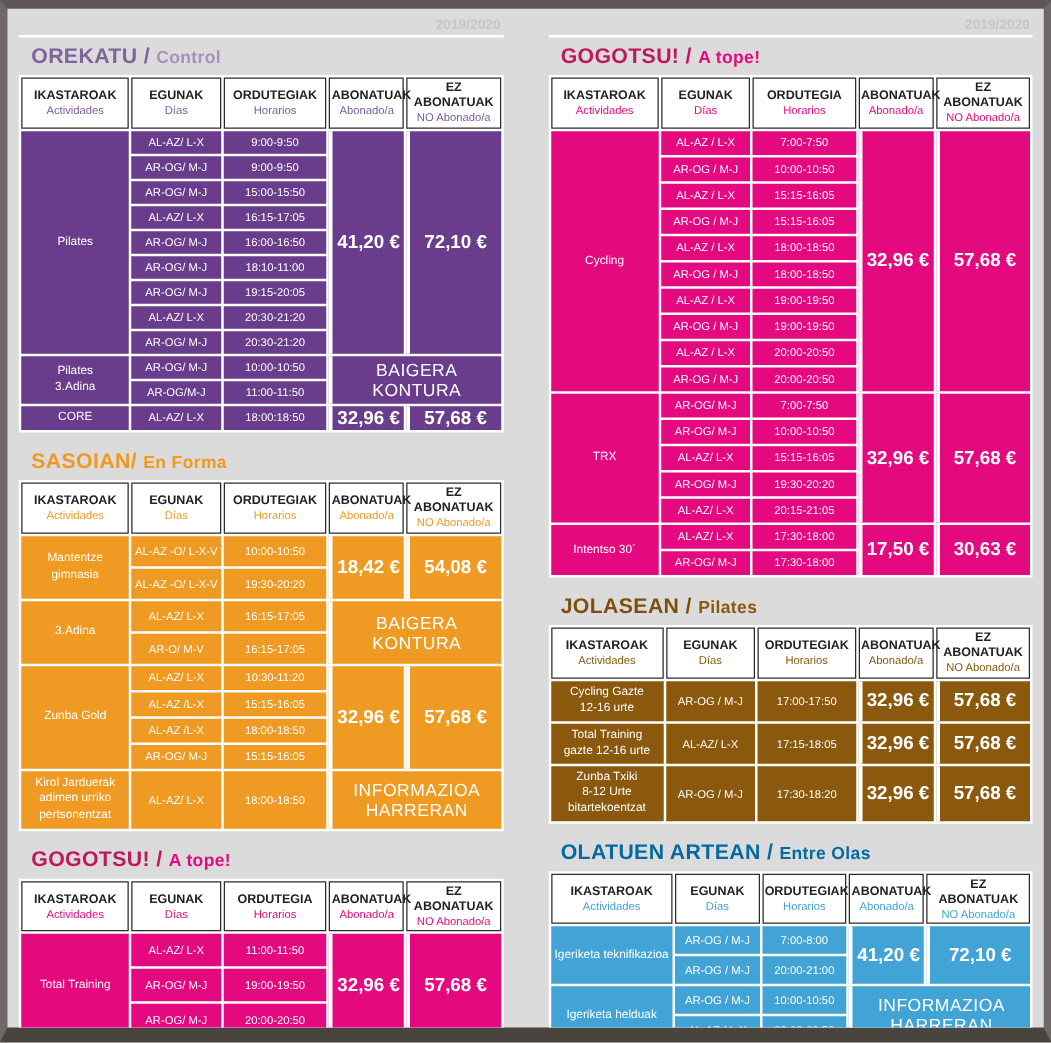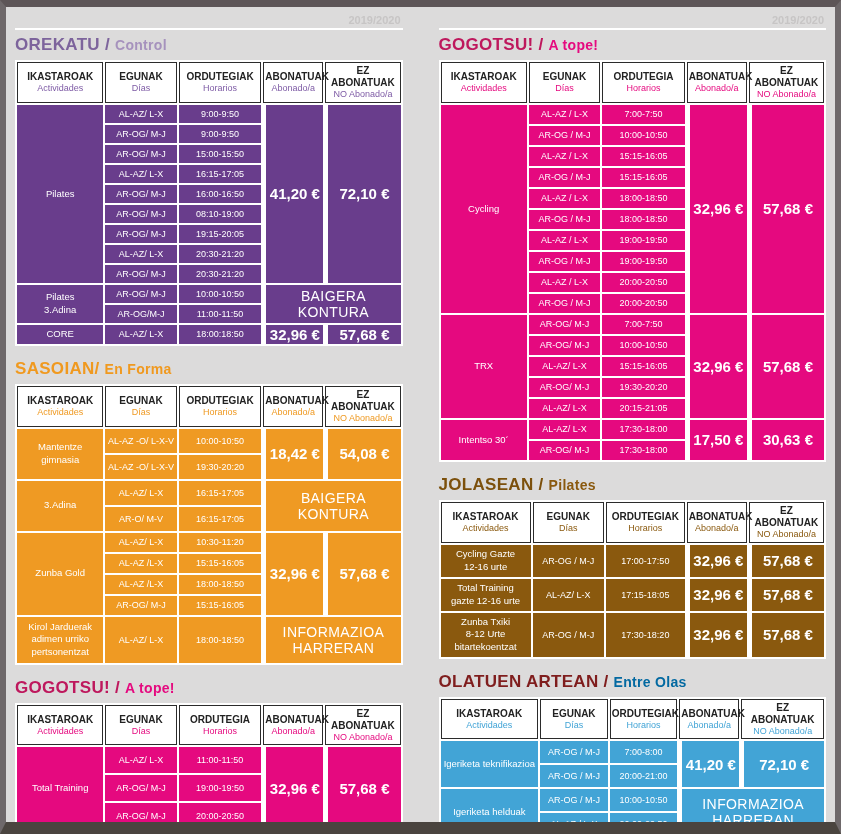--- a/index.html
+++ b/index.html
@@ -9,28 +9,28 @@
     border-left:6px solid #6e686a;border-right:6px solid #6e686a;
     border-top:7px solid #5d5557;border-bottom:12px solid #4a443f;
     font-family:"Liberation Sans","DejaVu Sans",sans-serif;
   }
   .cols{display:flex;gap:36px;padding:4px 9px 0 9px;}
   .col{flex:1;min-width:0;}
   .year-row{
     text-align:right;color:#c7c5c5;font-size:11px;font-weight:bold;
     padding:1px 2px 2px;border-bottom:2px solid #ffffff;margin-top:2px;
   }
-  .sec-title{font-weight:bold;font-size:17px;margin:13px 0 5px 0;letter-spacing:.3px;}
+  .sec-title{font-weight:bold;font-size:17px;margin:13px 0 5px 10px;letter-spacing:.3px;}
   .sec-title .sub{font-size:14px;}
   .first{margin-top:5px;}
   .tc-pm{color:#7d649c}.tc-ps{color:#a692bd}
   .tc-om{color:#f0991f}.tc-os{color:#f0991f}
   .tc-mm{color:#be185d}.tc-ms{color:#e5097f}
   .tc-bm{color:#7c500c}.tc-bs{color:#8a590e}
-  .tc-am{color:#7f1d1d}.tc-as{color:#0369a1}
+  .tc-am{color:#0369a1}.tc-as{color:#0369a1}
 
   table.tbl{width:100%;border-collapse:separate;border-spacing:2px;background:#ffffff;table-layout:fixed;}
   .tbl th{background:#ffffff;border:1px solid #2b2b2b;padding:2px 1px;height:26px;vertical-align:middle;}
   .th1{font-size:10px;font-weight:bold;color:#222;text-align:center;line-height:1.2;}
   .th2{font-size:9px;font-weight:normal;text-align:center;line-height:1.2;}
   .sub-p{color:#7e5ba5}.sub-o{color:#ef9a23}.sub-m{color:#e5097f}.sub-b{color:#8a590e}.sub-a{color:#42a4d6}
 
   .tbl td{text-align:center;vertical-align:middle;color:#fff;padding:1px 2px;}
   .bg-p td{background:#693d8c}
   .bg-o td{background:#ef9a23}
@@ -110,21 +110,21 @@
           <tr class="h16">
               <td class="day">AL-AZ/ L-X</td>
               <td class="tim">16:15-17:05</td>
             </tr>
           <tr class="h16">
               <td class="day">AR-OG/ M-J</td>
               <td class="tim">16:00-16:50</td>
             </tr>
           <tr class="h16">
               <td class="day">AR-OG/ M-J</td>
-              <td class="tim">08:10-19:00</td>
+              <td class="tim">18:10-11:00</td>
             </tr>
           <tr class="h16">
               <td class="day">AR-OG/ M-J</td>
               <td class="tim">19:15-20:05</td>
             </tr>
           <tr class="h16">
               <td class="day">AL-AZ/ L-X</td>
               <td class="tim">20:30-21:20</td>
             </tr>
           <tr class="h16">

